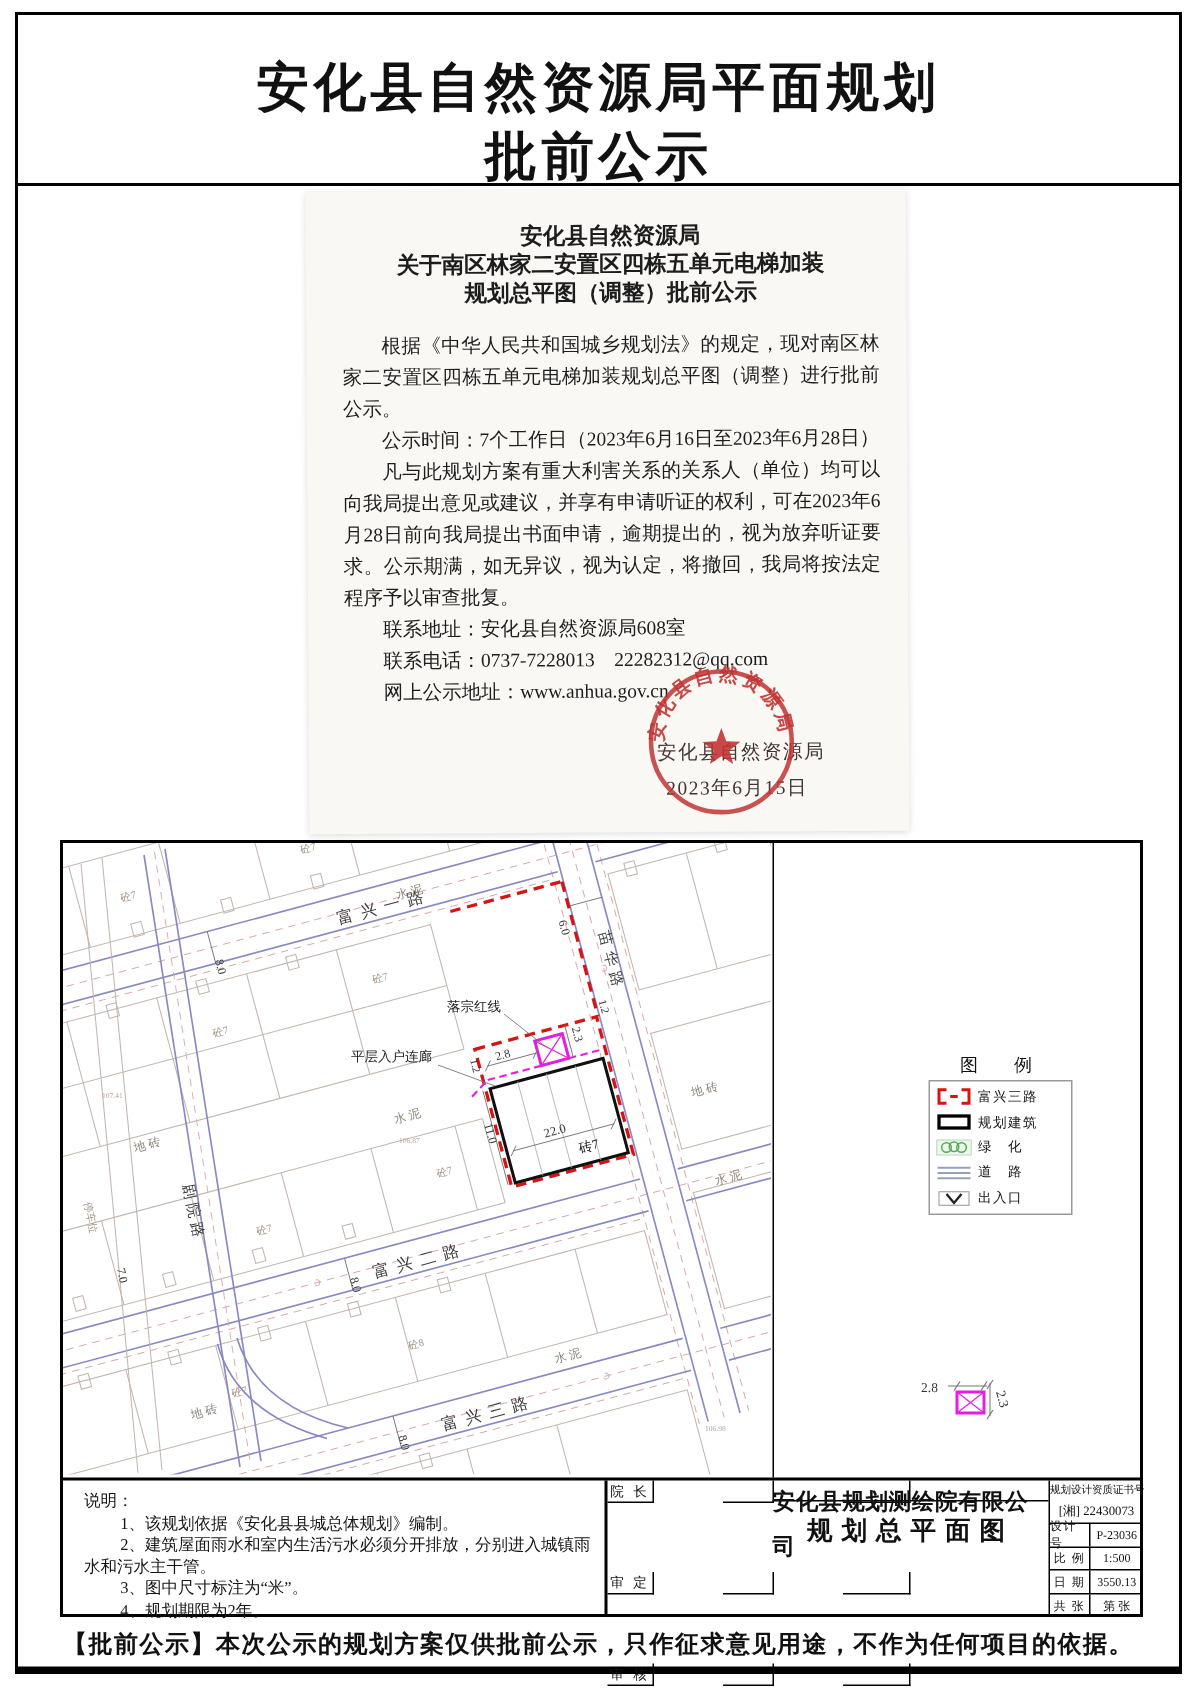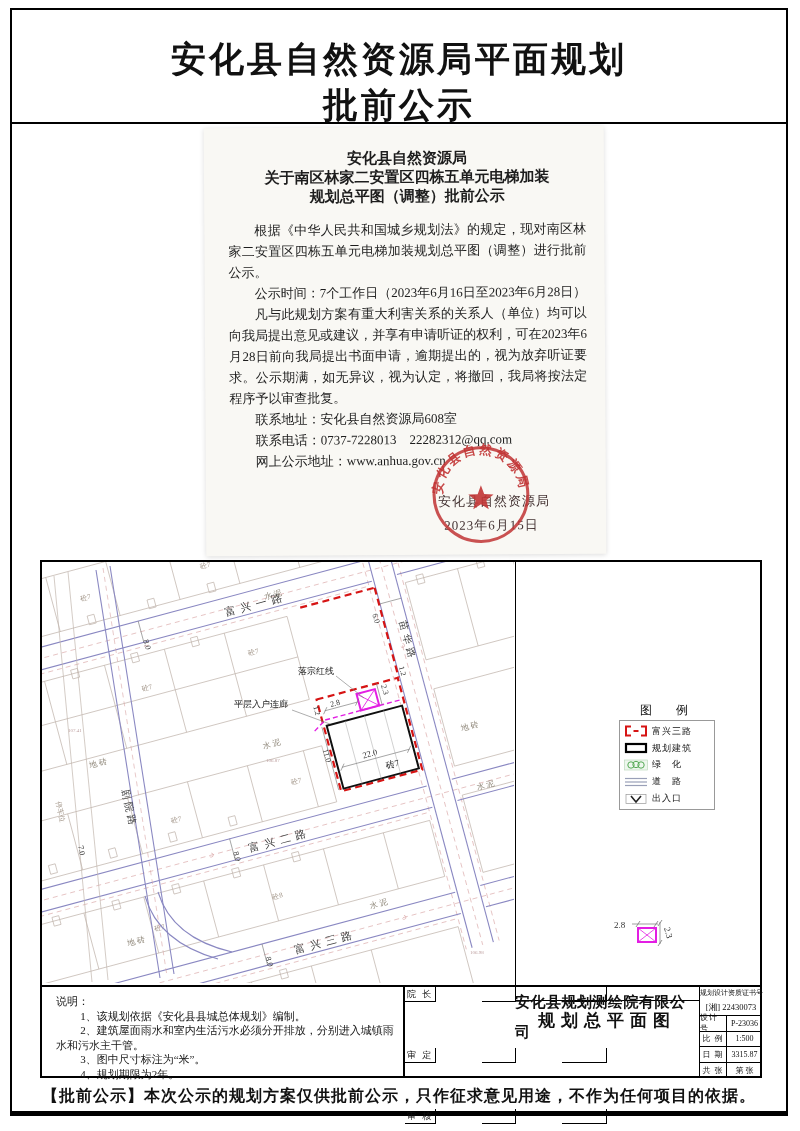--- a/index.html
+++ b/index.html
@@ -441,21 +441,21 @@
         <div class="tb-row">
           <span class="fl">设计号</span>
           <span class="fv">P-23036</span>
         </div>
         <div class="tb-row">
           <span class="fl">比 例</span>
           <span class="fv">1:500</span>
         </div>
         <div class="tb-row">
           <span class="fl">日 期</span>
-          <span class="fv">3315.87</span>
+          <span class="fv">3550.13</span>
         </div>
         <div class="tb-row last">
           <span class="fl">共 张</span>
           <span class="fv">第 张</span>
         </div>
       </div>
     </div>
   </div>
 </div>
 

